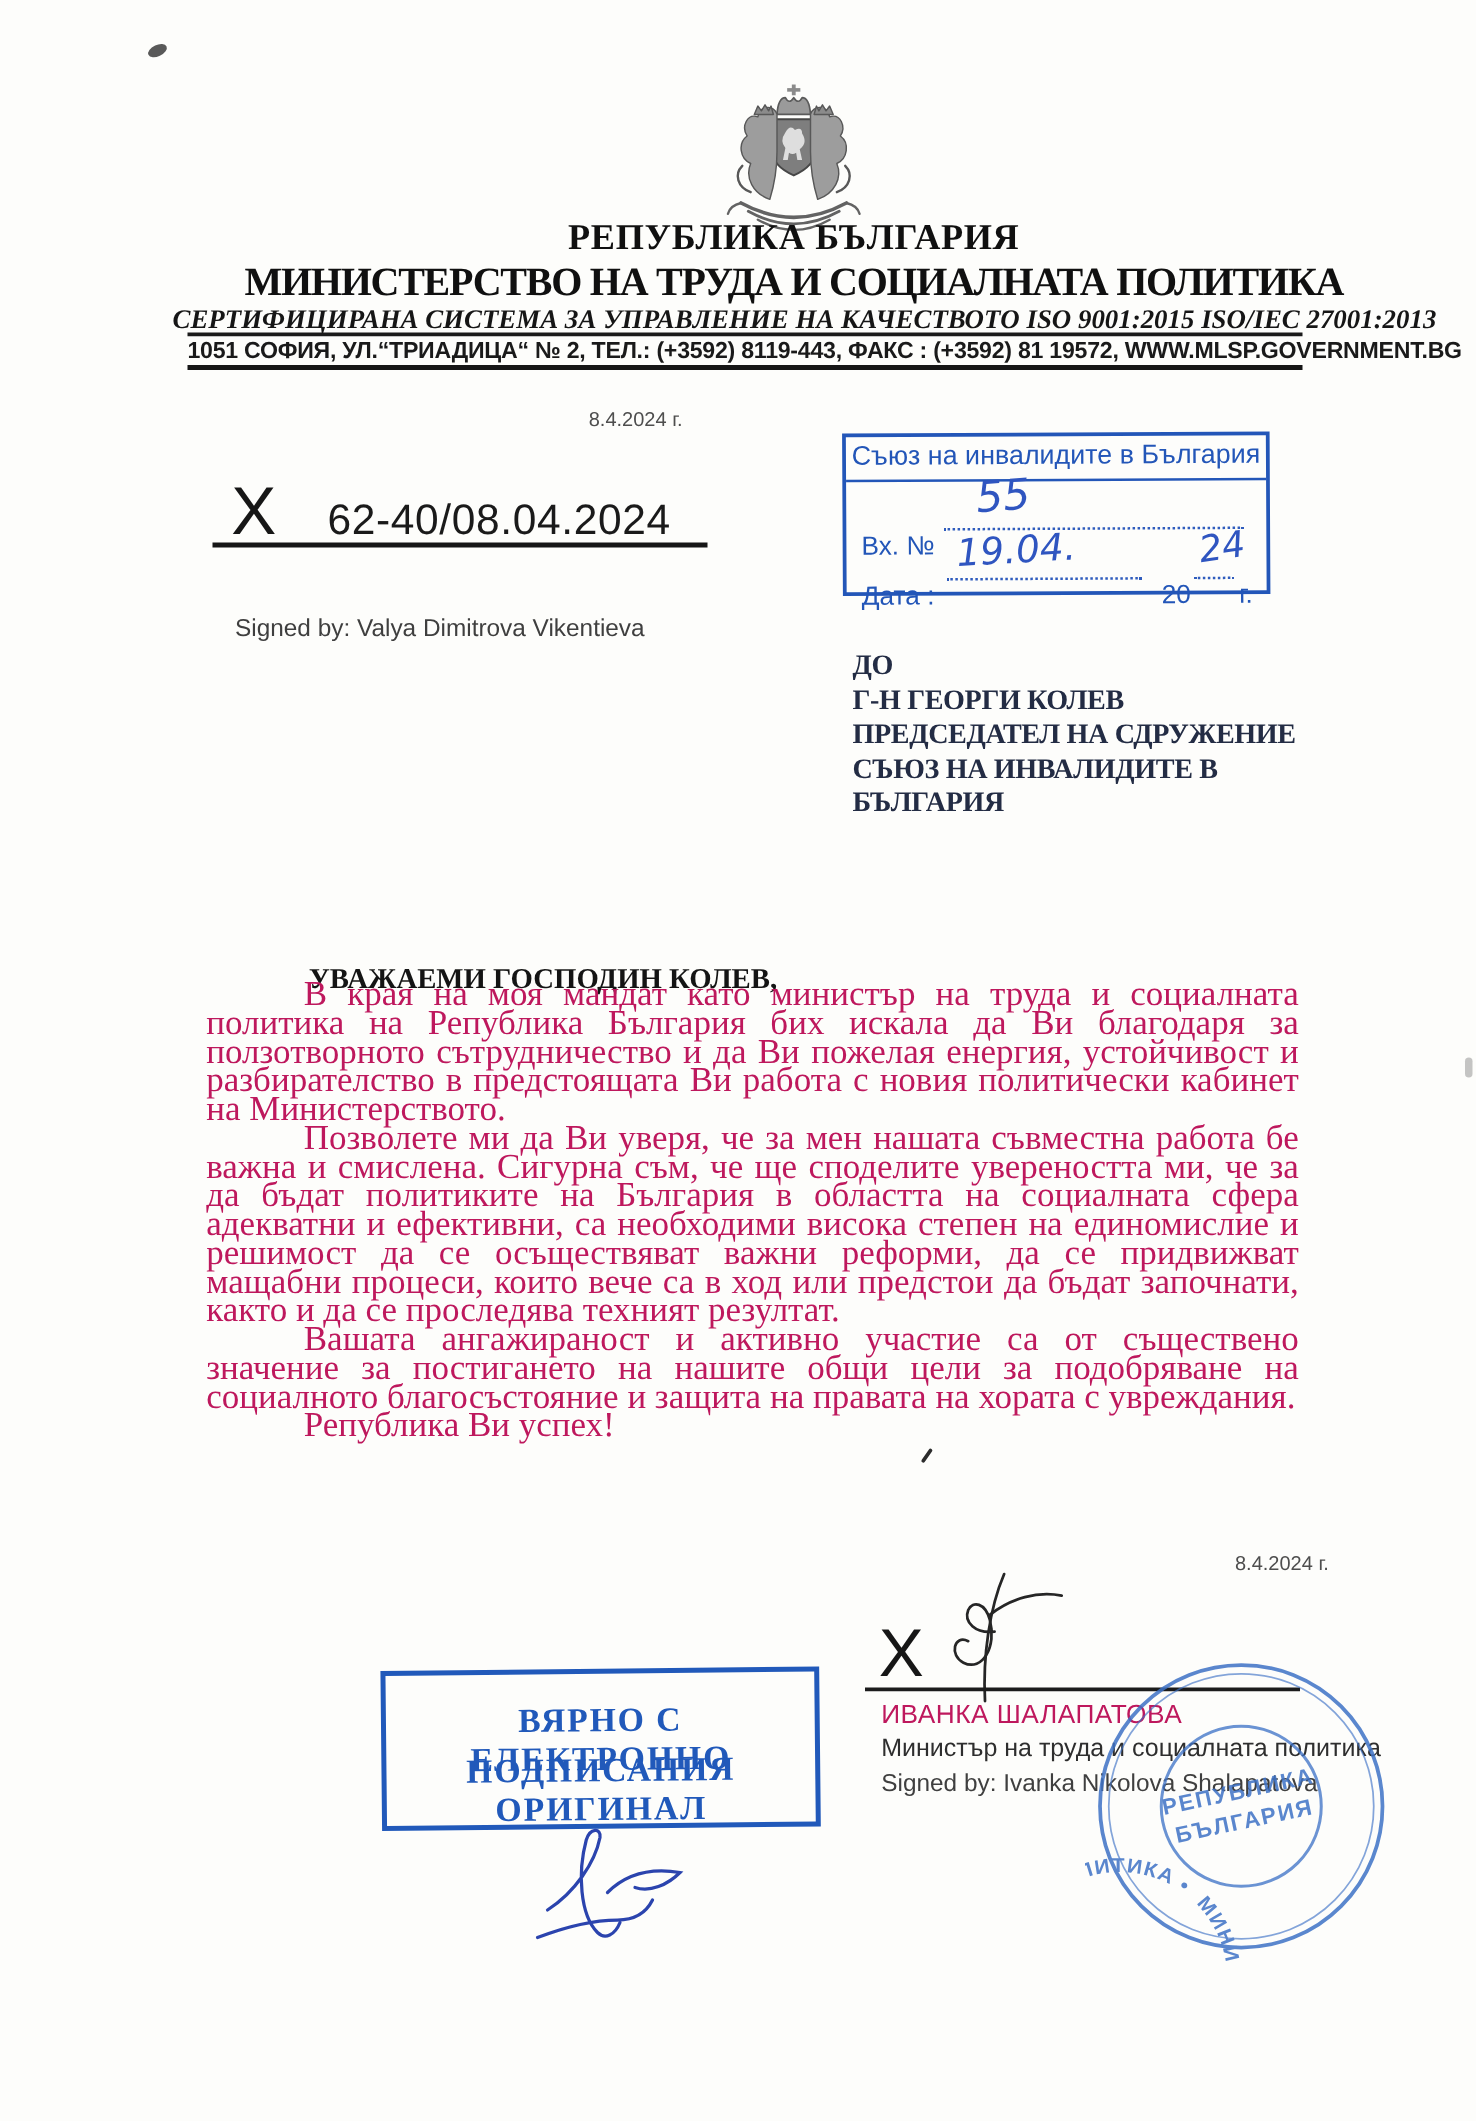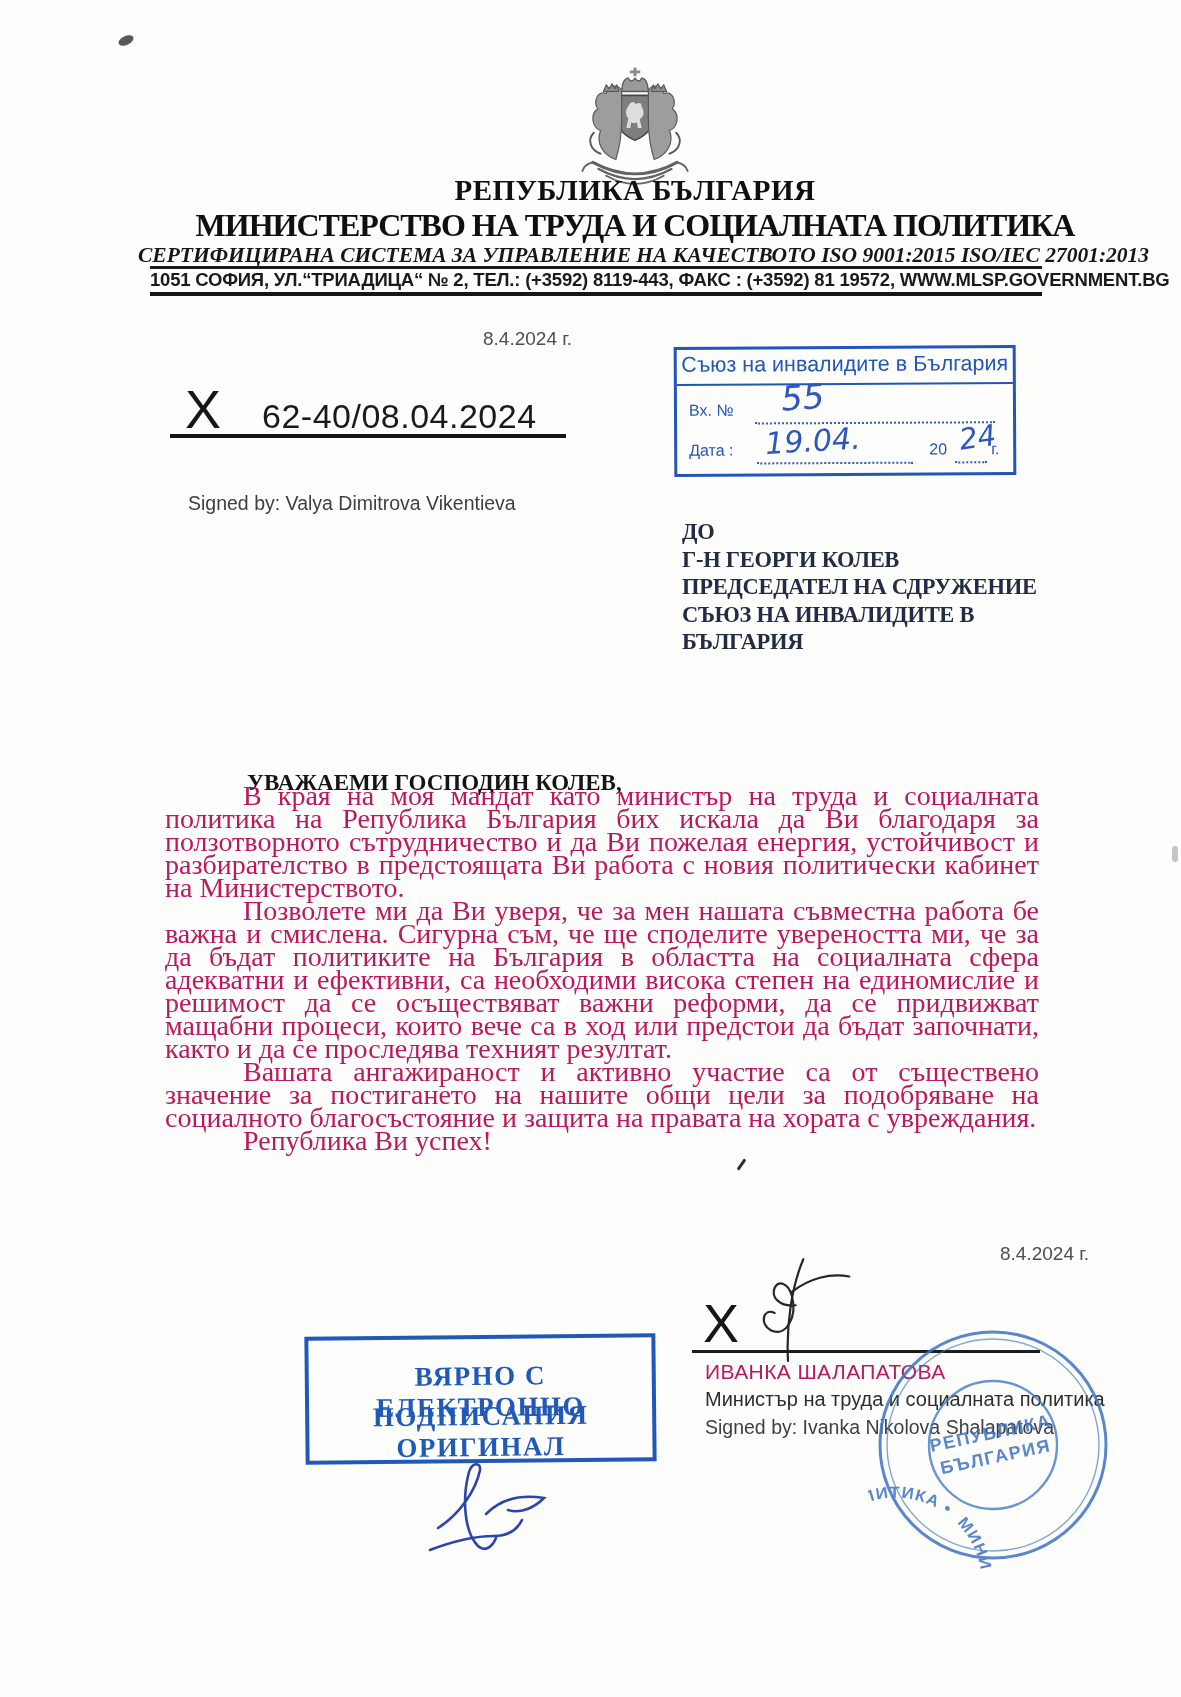--- a/index.html
+++ b/index.html
@@ -18,33 +18,33 @@
     font-weight:bold; font-size:32px; color:#101010; letter-spacing:-1px;}
   .certline{left:138px; top:243px; width:914px; text-align:center;
     font-style:italic; font-weight:bold; font-size:21.5px; color:#161616; white-space:nowrap;}
   .rule-1{left:150px; top:266px; width:892px; height:3px; background:#1b1b1b;}
   .addrline{left:150px; top:269px; width:892px; text-align:center;
     font-family:"Liberation Sans", sans-serif; font-weight:bold; font-size:18.5px;
     color:#1a1a1a; letter-spacing:-.2px; white-space:nowrap;}
   .rule-2{left:150px; top:292px; width:892px; height:4px; background:#161616;}
 
   
-  .date-gray{font-family:"Liberation Sans", sans-serif; font-size:19px; color:#4e4e4e;margin-left:12px;}
+  .date-gray{font-family:"Liberation Sans", sans-serif; font-size:16px; color:#4e4e4e;}
   .xmark{font-family:"Liberation Sans", sans-serif; font-size:54px; color:#161616; line-height:1;}
   .refnum{font-family:"Liberation Sans", sans-serif; font-size:34px; color:#1a1a1a; letter-spacing:.5px;margin-left:16px;}
   .ref-rule{left:170px; top:434px; width:396px; height:3.5px; background:#161616;}
   .signedby{font-family:"Liberation Sans", sans-serif; font-size:19.5px; color:#3f3f3f;}
 
   
   .rstamp{left:674px; top:346px; width:336px; height:124px;
     border:3.5px solid #2356b8; color:#2356b8;
     font-family:"Liberation Sans", sans-serif; transform:rotate(-.3deg); background:rgba(255,255,255,.0);}
   .rstamp .org{position:absolute; left:0; top:3px; width:100%; text-align:center;
     font-size:21.5px; border-bottom:2.5px solid #2356b8; padding-bottom:6px;}
-  .rstamp .lbl{position:absolute; font-size:16px;}
+  .rstamp .lbl{position:absolute; font-size:21px;margin-top:24px;}
   .dots{position:absolute; border-bottom:2.6px dotted #2f5cbd; height:1px;}
   .hand{position:absolute; color:#2f55c0; font-family:"DejaVu Sans", sans-serif; font-style:italic;}
 
   
   .recipient{left:682px; top:518px; width:410px; font-weight:bold;
     font-size:22.5px; line-height:27.5px; color:#232c44; letter-spacing:-.3px;}
 
   
   .salutation{left:247px; top:770px; font-weight:bold; font-size:23px; color:#141414;}
   .body-txt{left:165px; top:784px; width:874px; font-size:28px; line-height:23px;

